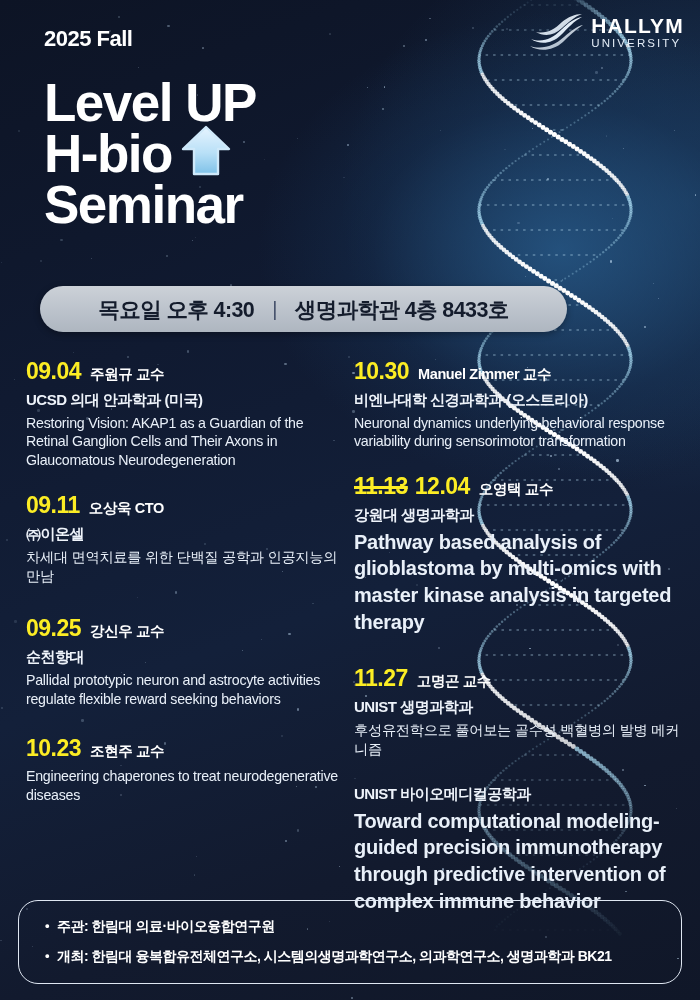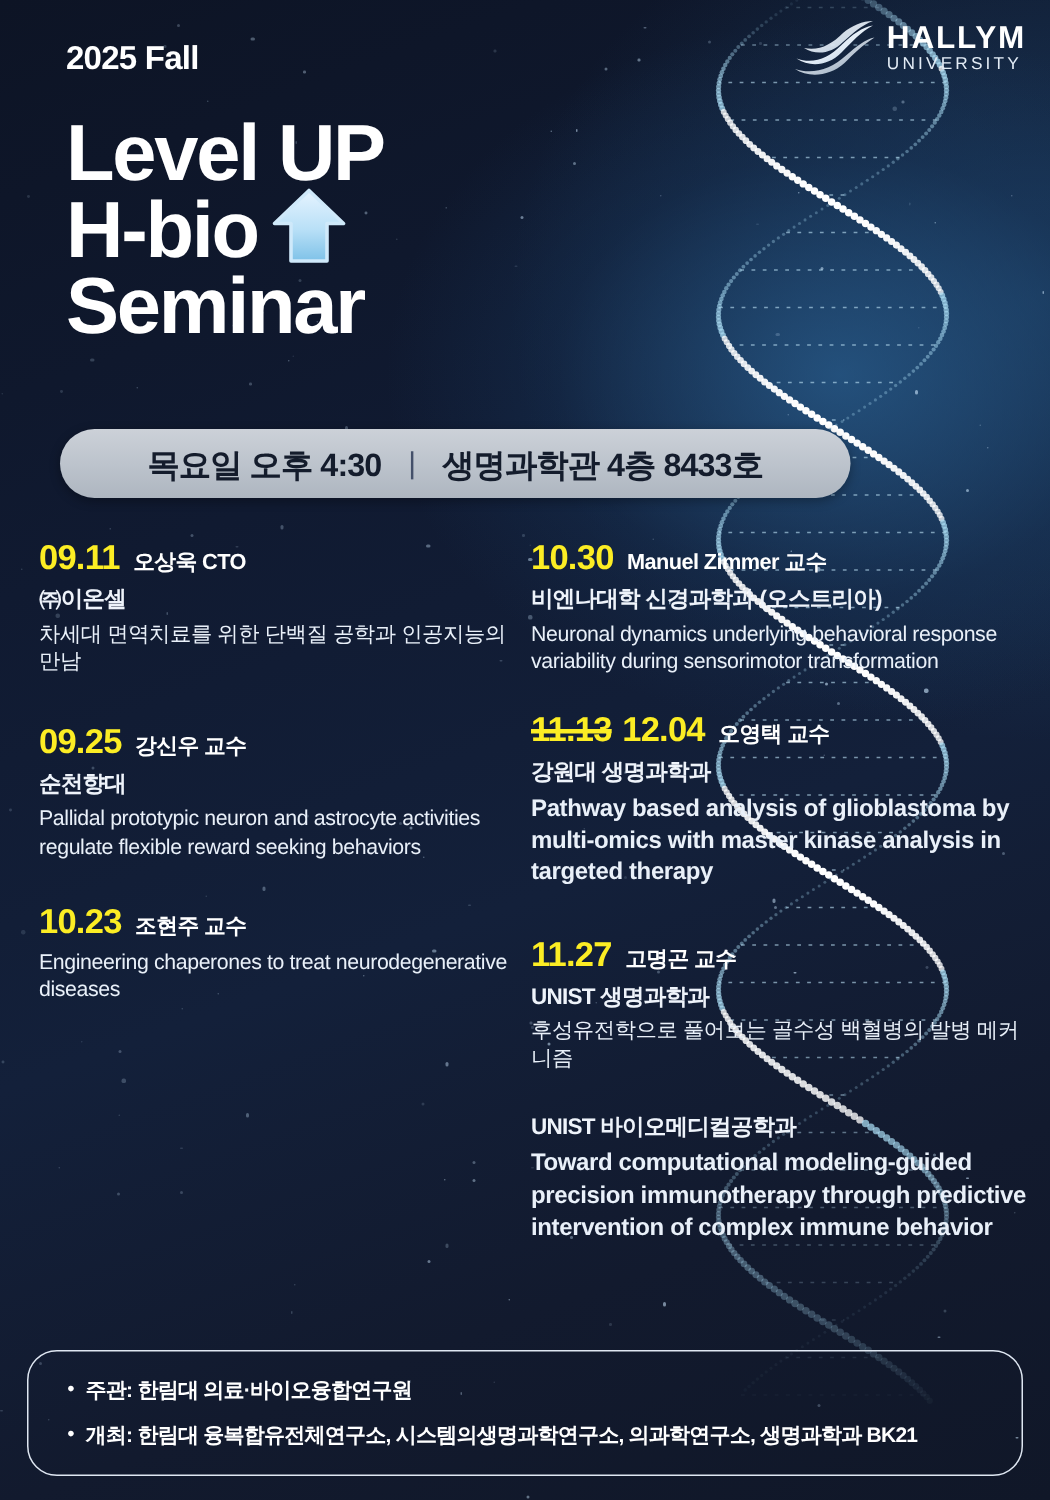--- a/index.html
+++ b/index.html
@@ -96,21 +96,21 @@
     color:#ffffff; font-size:14.5px; font-weight:bold; letter-spacing:-0.4px;
     white-space:nowrap;
   }
   .affil {
     color:#eef3fa; font-size:15px; font-weight:bold; letter-spacing:-0.5px;
     margin-bottom:4px; line-height:1.3;
   }
   .talk {
     color:#e9f0f9; font-size:14.2px; line-height:1.33; letter-spacing:-0.25px;
   }
-  .talk.bold { font-weight:bold; font-size:16px; }
+  .talk.bold { font-weight:bold; font-size:20px; }
 
   
   .slot-1 { margin-bottom:22px; }
   .slot-2 { margin-bottom:30px; }
   .slot-3 { margin-bottom:26px; }
 
   
   .footer {
     position:absolute; left:18px; right:18px; bottom:16px;
     border:1.6px solid #dfe7f2; border-radius:20px;
@@ -1150,20 +1150,28 @@
   </div>
 
   <div class="infobar">
     <span>목요일 오후 4:30</span>
     <span class="sep">|</span>
     <span>생명과학관 4층 8433호</span>
   </div>
 
   <div class="schedule">
     <div class="col" id="colLeft">
+        <div class="entry slot-1">
+          <div class="entry-head">
+            <span class="date">09.04</span>
+            <span class="speaker">주원규 교수</span>
+          </div>
+          <div class="affil">UCSD 의대 안과학과 (미국)</div>
+          <div class="talk">Restoring Vision: AKAP1 as a Guardian of the Retinal Ganglion Cells and Their Axons in Glaucomatous Neurodegeneration</div>
+        </div>
         <div class="entry slot-2">
           <div class="entry-head">
             <span class="date">09.11</span>
             <span class="speaker">오상욱 CTO</span>
           </div>
           <div class="affil">㈜이온셀</div>
           <div class="talk">차세대 면역치료를 위한 단백질 공학과 인공지능의 만남</div>
         </div>
         <div class="entry slot-3">
           <div class="entry-head">

